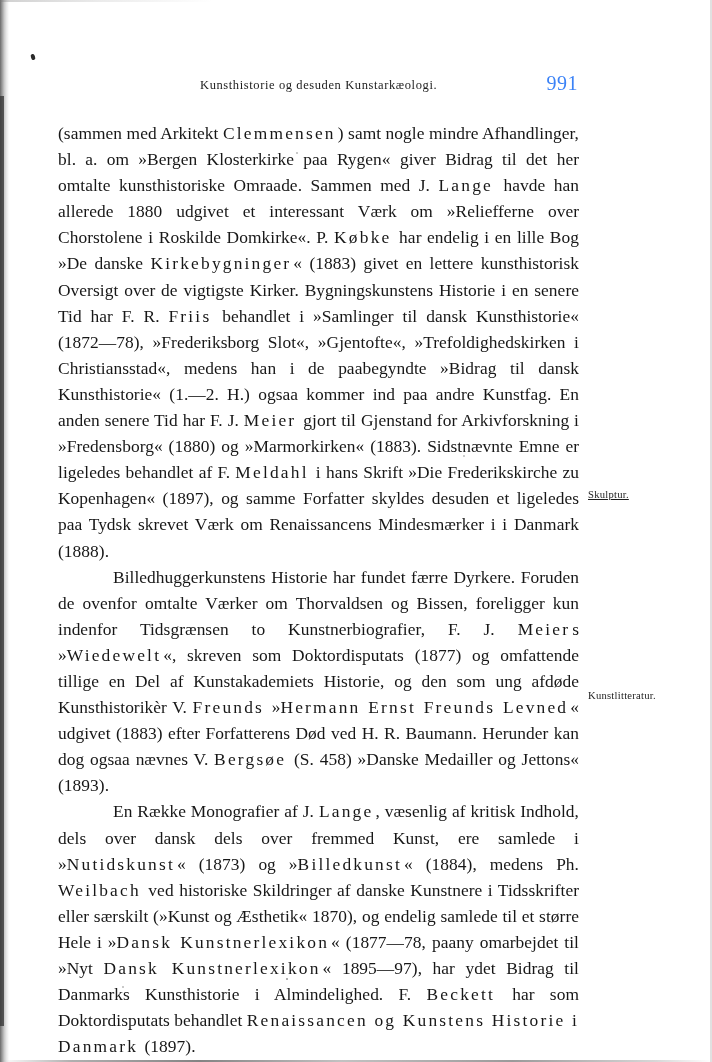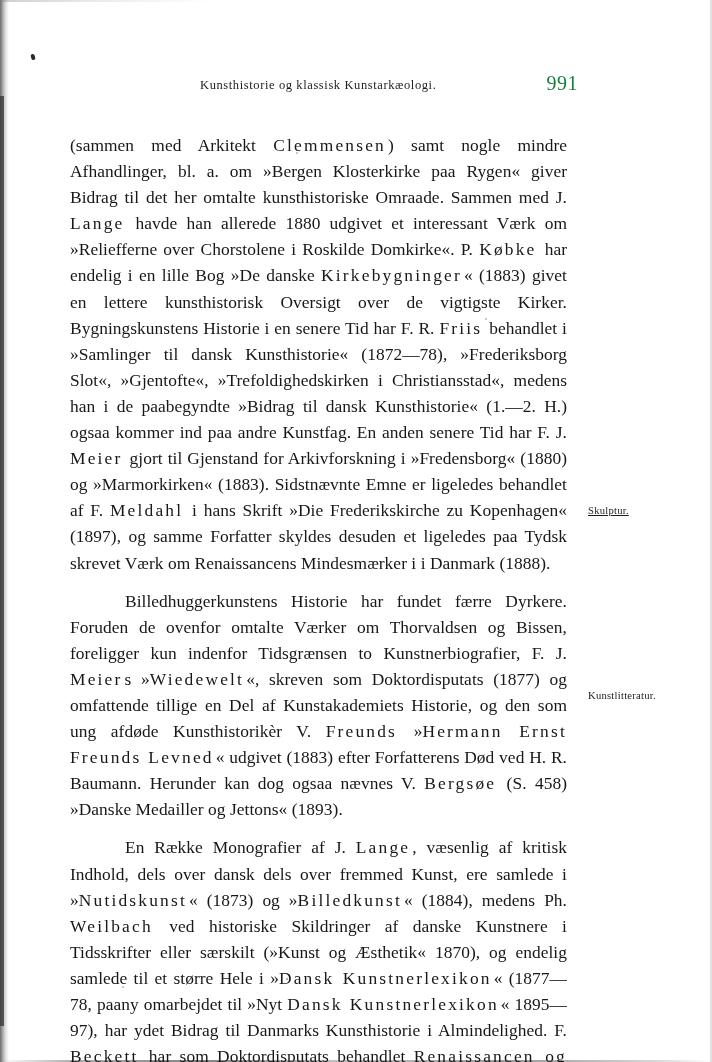--- a/index.html
+++ b/index.html
@@ -100,34 +100,34 @@
     letter-spacing: .6px;
     color: #1c1c1c;
     white-space: nowrap;
   }
   .running-head .rh-folio {
     position: absolute;
     right: 0;
     top: -6px;
     font-size: 20px;
     letter-spacing: .5px;
-    color: #15803d;
+    color: #3b82f6;
     font-variant-numeric: oldstyle-nums;
     margin-left: 32px;
   }
 
   
   .column {
     position: absolute;
     left: 58px;
     top: 120px;
     width: 521px;
   }
   .para {
-    margin: 12px;
+    margin: 0;
     color: #171717;
     font-size: 17.4px;
     line-height: 26.1px;
     text-align: justify;
     text-justify: inter-word;
     letter-spacing: .05px;
   }
   .para.indent { text-indent: 55px; }
 
   
@@ -144,42 +144,42 @@
   }
   .marginalia .note {
     position: absolute;
     left: 0;
     font-size: 10.6px;
     line-height: 12px;
     color: #1d1d1d;
     letter-spacing: .25px;
     white-space: nowrap;
   }
-  .note.n1 { top: 505px; text-decoration: underline; }
+  .note.n1 { top: 489px; text-decoration: underline; }
   .note.n2 { top: 690px; }
 </style>
 </head>
 <body>
 
 <div id="page">
 
   <div class="gutter"></div>
   <div class="gutter-dark"></div>
   <div class="edge-right"></div>
   <div class="edge-top"></div>
   <div class="edge-bottom"></div>
   <div class="speck s1"></div>
   <div class="speck s2"></div>
   <div class="speck s3"></div>
   <div class="speck s4"></div>
   <div class="speck s5"></div>
   <div class="speck s6"></div>
 
   <div class="running-head">
-    <span class="rh-title">Kunsthistorie og klassisk Kunstarkæologi.</span>
+    <span class="rh-title">Kunsthistorie og desuden Kunstarkæologi.</span>
     <span class="rh-folio">991</span>
   </div>
 
   <div class="column">
     <p class="para" id="p1">(sammen med Arkitekt <span class="sp">Clemmensen</span>) samt nogle mindre Afhandlinger, bl. a. om »Bergen Klosterkirke paa Rygen« giver Bidrag til det her omtalte kunsthistoriske Omraade. Sammen med J. <span class="sp">Lange</span> havde han allerede 1880 udgivet et interessant Værk om »Reliefferne over Chorstolene i Roskilde Domkirke«. P. <span class="sp">Købke</span> har endelig i en lille Bog »De danske <span class="sp">Kirkebygninger</span>« (1883) givet en lettere kunsthistorisk Oversigt over de vigtigste Kirker. Bygningskunstens Historie i en senere Tid har F. R. <span class="sp">Friis</span> behandlet i »Samlinger til dansk Kunsthistorie« (1872—78), »Frederiksborg Slot«, »Gjentofte«, »Trefoldighedskirken i Christiansstad«, medens han i de paabegyndte »Bidrag til dansk Kunsthistorie« (1.—2. H.) ogsaa kommer ind paa andre Kunstfag. En anden senere Tid har F. J. <span class="sp">Meier</span> gjort til Gjenstand for Arkivforskning i »Fredensborg« (1880) og »Marmorkirken« (1883). Sidstnævnte Emne er ligeledes behandlet af F. <span class="sp">Meldahl</span> i hans Skrift »Die Frederikskirche zu Kopenhagen« (1897), og samme Forfatter skyldes desuden et ligeledes paa Tydsk skrevet Værk om Renaissancens Mindesmærker i i Danmark (1888).</p>
     <p class="para indent" id="p2">Billedhuggerkunstens Historie har fundet færre Dyrkere. Foruden de ovenfor omtalte Værker om Thorvaldsen og Bissen, foreligger kun indenfor Tidsgrænsen to Kunstnerbiografier, F. J. <span class="sp">Meier</span>s »<span class="sp">Wiedewelt</span>«, skreven som Doktordisputats (1877) og omfattende tillige en Del af Kunstakademiets Historie, og den som ung afdøde Kunsthistorikèr V. <span class="sp">Freunds</span> »<span class="sp">Hermann Ernst Freunds Levned</span>« udgivet (1883) efter Forfatterens Død ved H. R. Baumann. Herunder kan dog ogsaa nævnes V. <span class="sp">Bergsøe</span> (S. 458) »Danske Medailler og Jettons« (1893).</p>
     <p class="para indent" id="p3">En Række Monografier af J. <span class="sp">Lange</span>, væsenlig af kritisk Indhold, dels over dansk dels over fremmed Kunst, ere samlede i »<span class="sp">Nutidskunst</span>« (1873) og »<span class="sp">Billedkunst</span>« (1884), medens Ph. <span class="sp">Weilbach</span> ved historiske Skildringer af danske Kunstnere i Tidsskrifter eller særskilt (»Kunst og Æsthetik« 1870), og endelig samlede til et større Hele i »<span class="sp">Dansk Kunstnerlexikon</span>« (1877—78, paany omarbejdet til »Nyt <span class="sp">Dansk Kunstnerlexikon</span>« 1895—97), har ydet Bidrag til Danmarks Kunsthistorie i Almindelighed. F. <span class="sp">Beckett</span> har som Doktordisputats behandlet <span class="sp">Renaissancen og Kunstens Historie i Danmark</span> (1897).</p>
   </div>
 
   <div class="marginalia">

